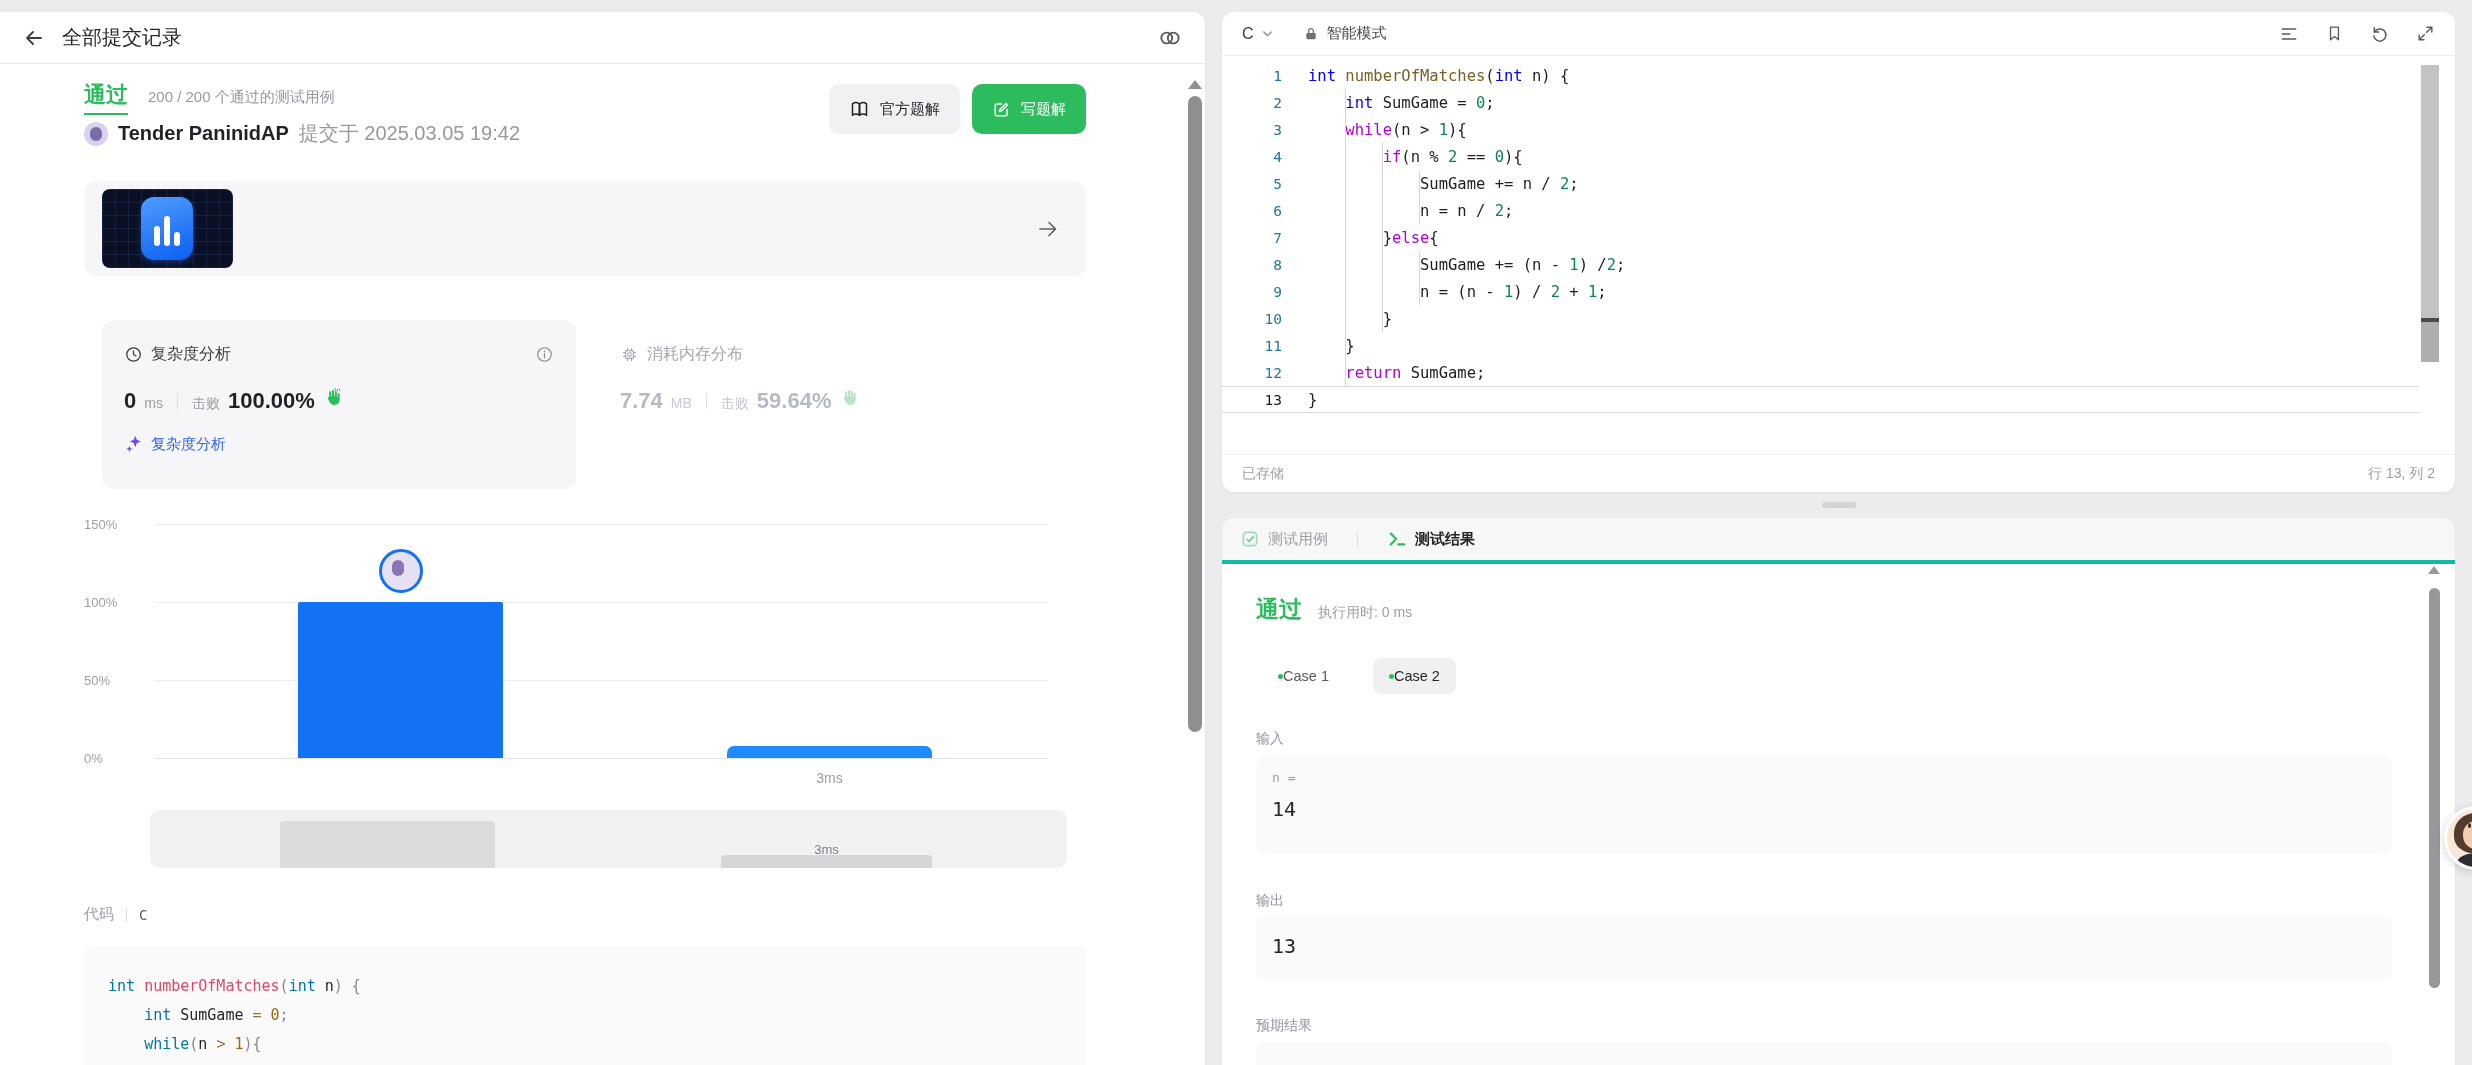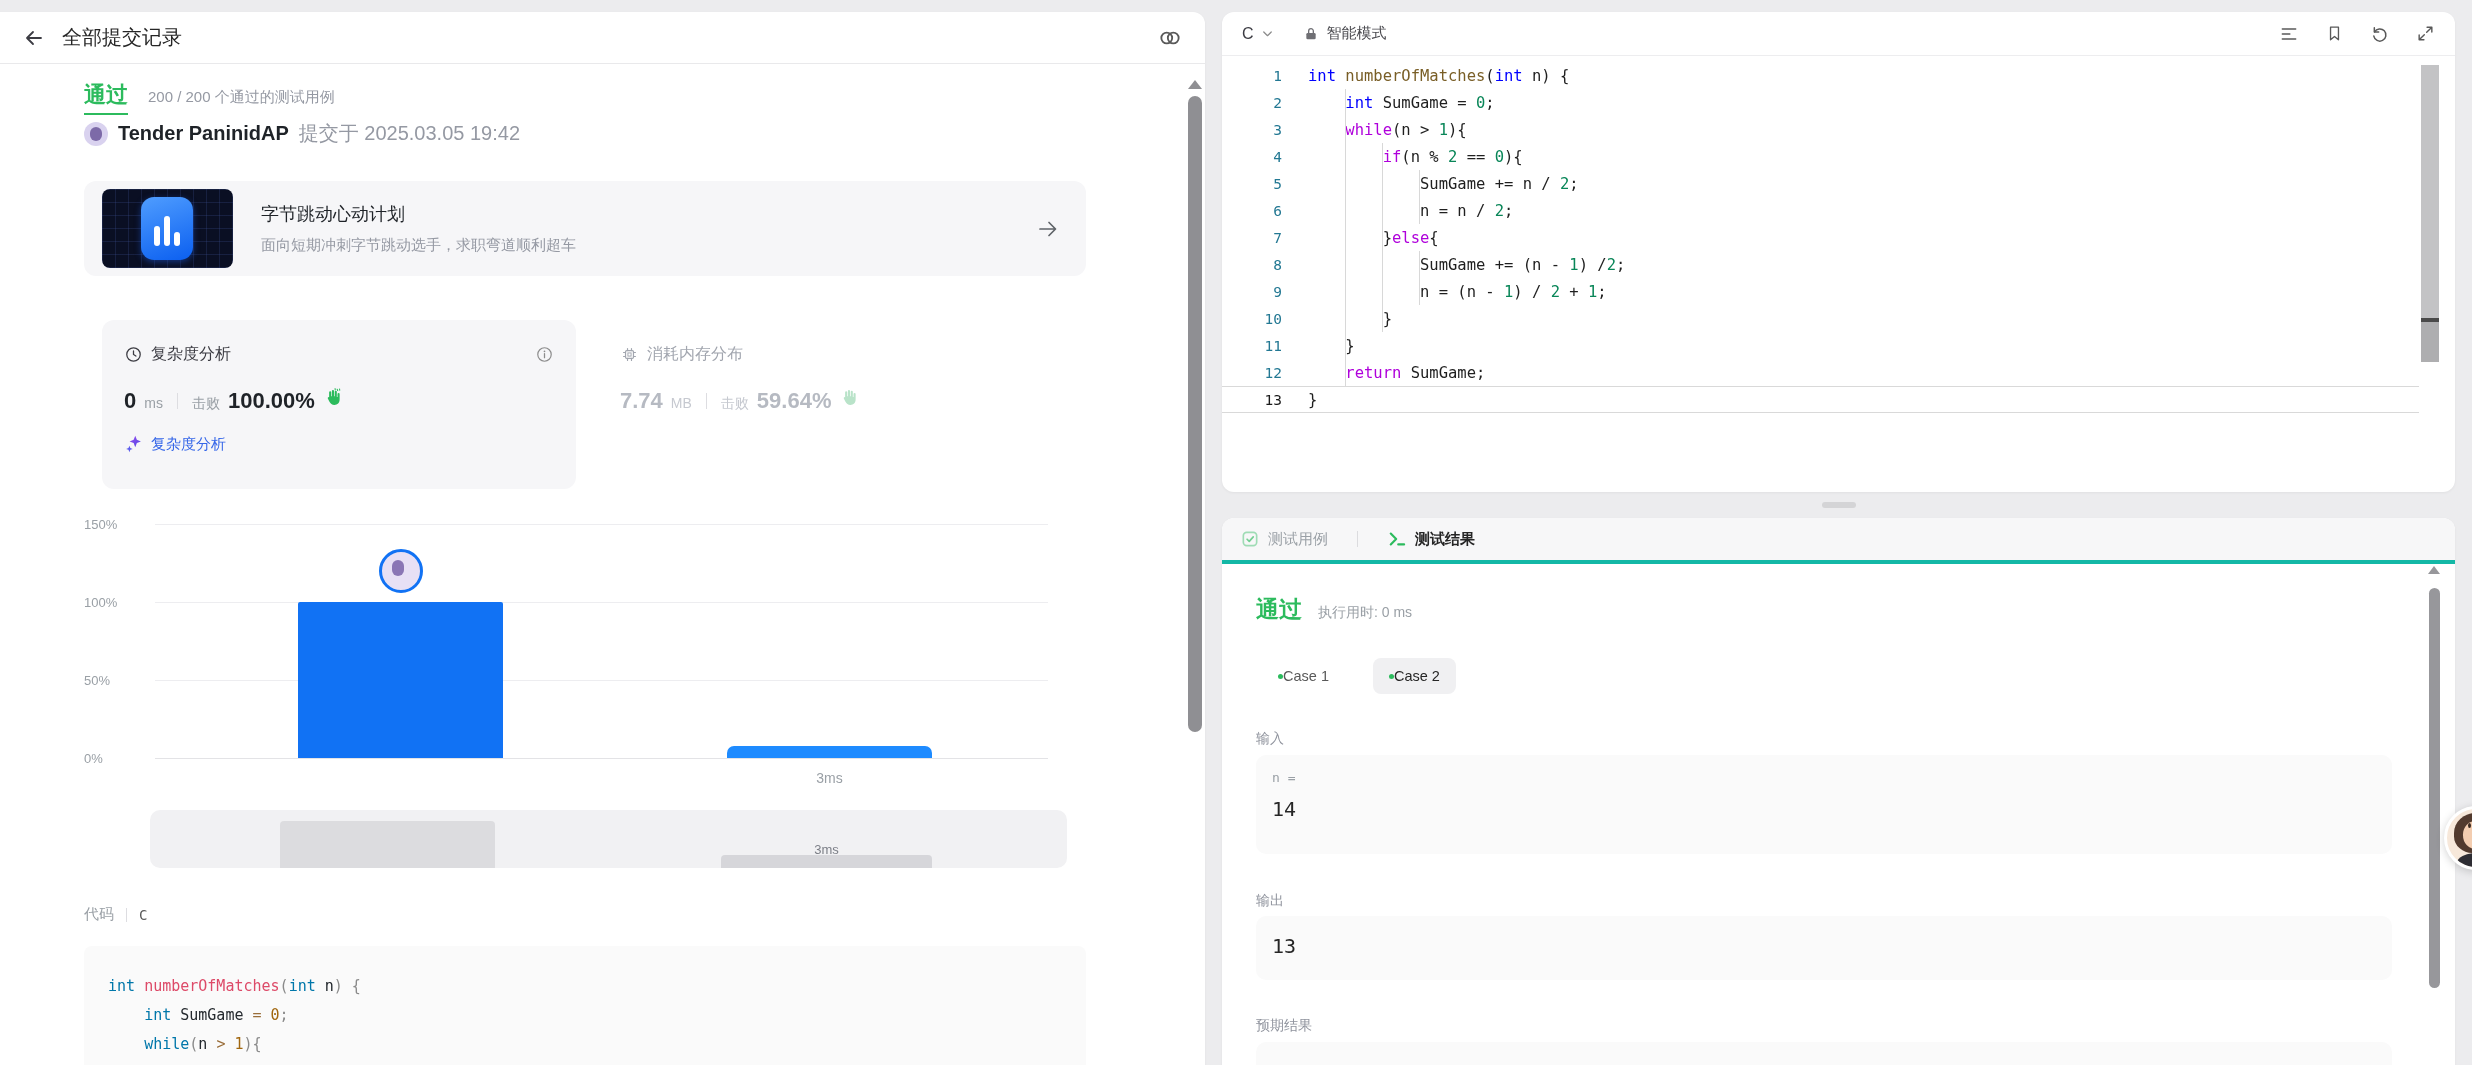--- a/index.html
+++ b/index.html
@@ -164,39 +164,50 @@
           <circle cx="15" cy="12" r="5" fill="none" stroke="#595959" stroke-width="1.7"></circle>
         </svg>
     </span>
   </div>
 
   <div class="status-row">
     <span class="status-pass">通过</span>
     <span class="status-info">200 / 200 个通过的测试用例</span>
   </div>
 
+  <div class="head-actions">
+    <button class="btn btn-gray">
+      <svg width="21" height="21" viewBox="0 0 24 24">
+          <path d="M4 5.5c2.3-1.7 5.4-1.7 7.7 0v13c-2.3-1.7-5.4-1.7-7.7 0zM20 5.5c-2.3-1.7-5.4-1.7-7.7 0v13c2.3-1.7 5.4-1.7 7.7 0z" fill="none" stroke="#1f2328" stroke-width="1.7" stroke-linejoin="round"></path>
+        </svg>
+      <span>官方题解</span>
+    </button>
+    <button class="btn btn-green">
+      <svg width="19" height="19" viewBox="0 0 24 24">
+          <path d="M12 5H6a2 2 0 0 0-2 2v11a2 2 0 0 0 2 2h11a2 2 0 0 0 2-2v-6" fill="none" stroke="#fff" stroke-width="1.8" stroke-linecap="round"></path>
+          <path d="M17.6 4.4l2 2L12 14l-2.7.7.7-2.7z" fill="none" stroke="#fff" stroke-width="1.8" stroke-linejoin="round"></path>
+        </svg>
+      <span>写题解</span>
+    </button>
+  </div>
 
   <div class="user-row">
     <span class="user-avatar"></span>
     <span class="user-name">Tender PaninidAP</span>
     <span class="user-date">提交于 2025.03.05 19:42</span>
   </div>
 
   <div class="promo">
     <div class="promo-tile">
         <div class="promo-logo">
           <i></i>
           <i></i>
           <i></i>
         </div>
       </div>
-    <div class="promo-text">
-      <div class="promo-title">字节跳动心动计划</div>
-      <div class="promo-sub">面向短期冲刺字节跳动选手，求职弯道顺利超车</div>
-    </div>
     <span class="promo-arrow">
       <svg width="24" height="24" viewBox="0 0 24 24">
           <path d="M4 12h15M13 5.5l6.5 6.5-6.5 6.5" fill="none" stroke="#5f6368" stroke-width="1.7" stroke-linecap="round" stroke-linejoin="round"></path>
         </svg>
     </span>
   </div>
 
   <div class="stat-card">
     <div class="stat-head">
       <svg width="19" height="19" viewBox="0 0 24 24">
@@ -395,20 +406,24 @@
     <div class="guide" style="left:123px;top:27px;height:297px"></div>
     <div class="guide" style="left:160px;top:81px;height:189px"></div>
     <div class="guide" style="left:197px;top:108px;height:54px"></div>
     <div class="guide" style="left:197px;top:189px;height:54px"></div>
   </div>
 
   <div class="ov-strip"></div>
   <div class="ov-dark"></div>
   <div class="ov-line"></div>
 
+  <div class="ed-status">
+    <span>已存储</span>
+    <span>行 13, 列 2</span>
+  </div>
 </div>
 
 <div class="drag-pill"></div>
 
 <div class="console-card card">
   <div class="tabbar">
     <span class="tab tab-inactive">
       <svg width="20" height="20" viewBox="0 0 24 24">
           <rect x="4" y="4" width="16" height="16" rx="4" fill="none" stroke="#9fdcb5" stroke-width="2"></rect>
           <path d="M8.5 12.3l2.6 2.6 4.8-5.4" fill="none" stroke="#74cf93" stroke-width="2" stroke-linecap="round" stroke-linejoin="round"></path>

